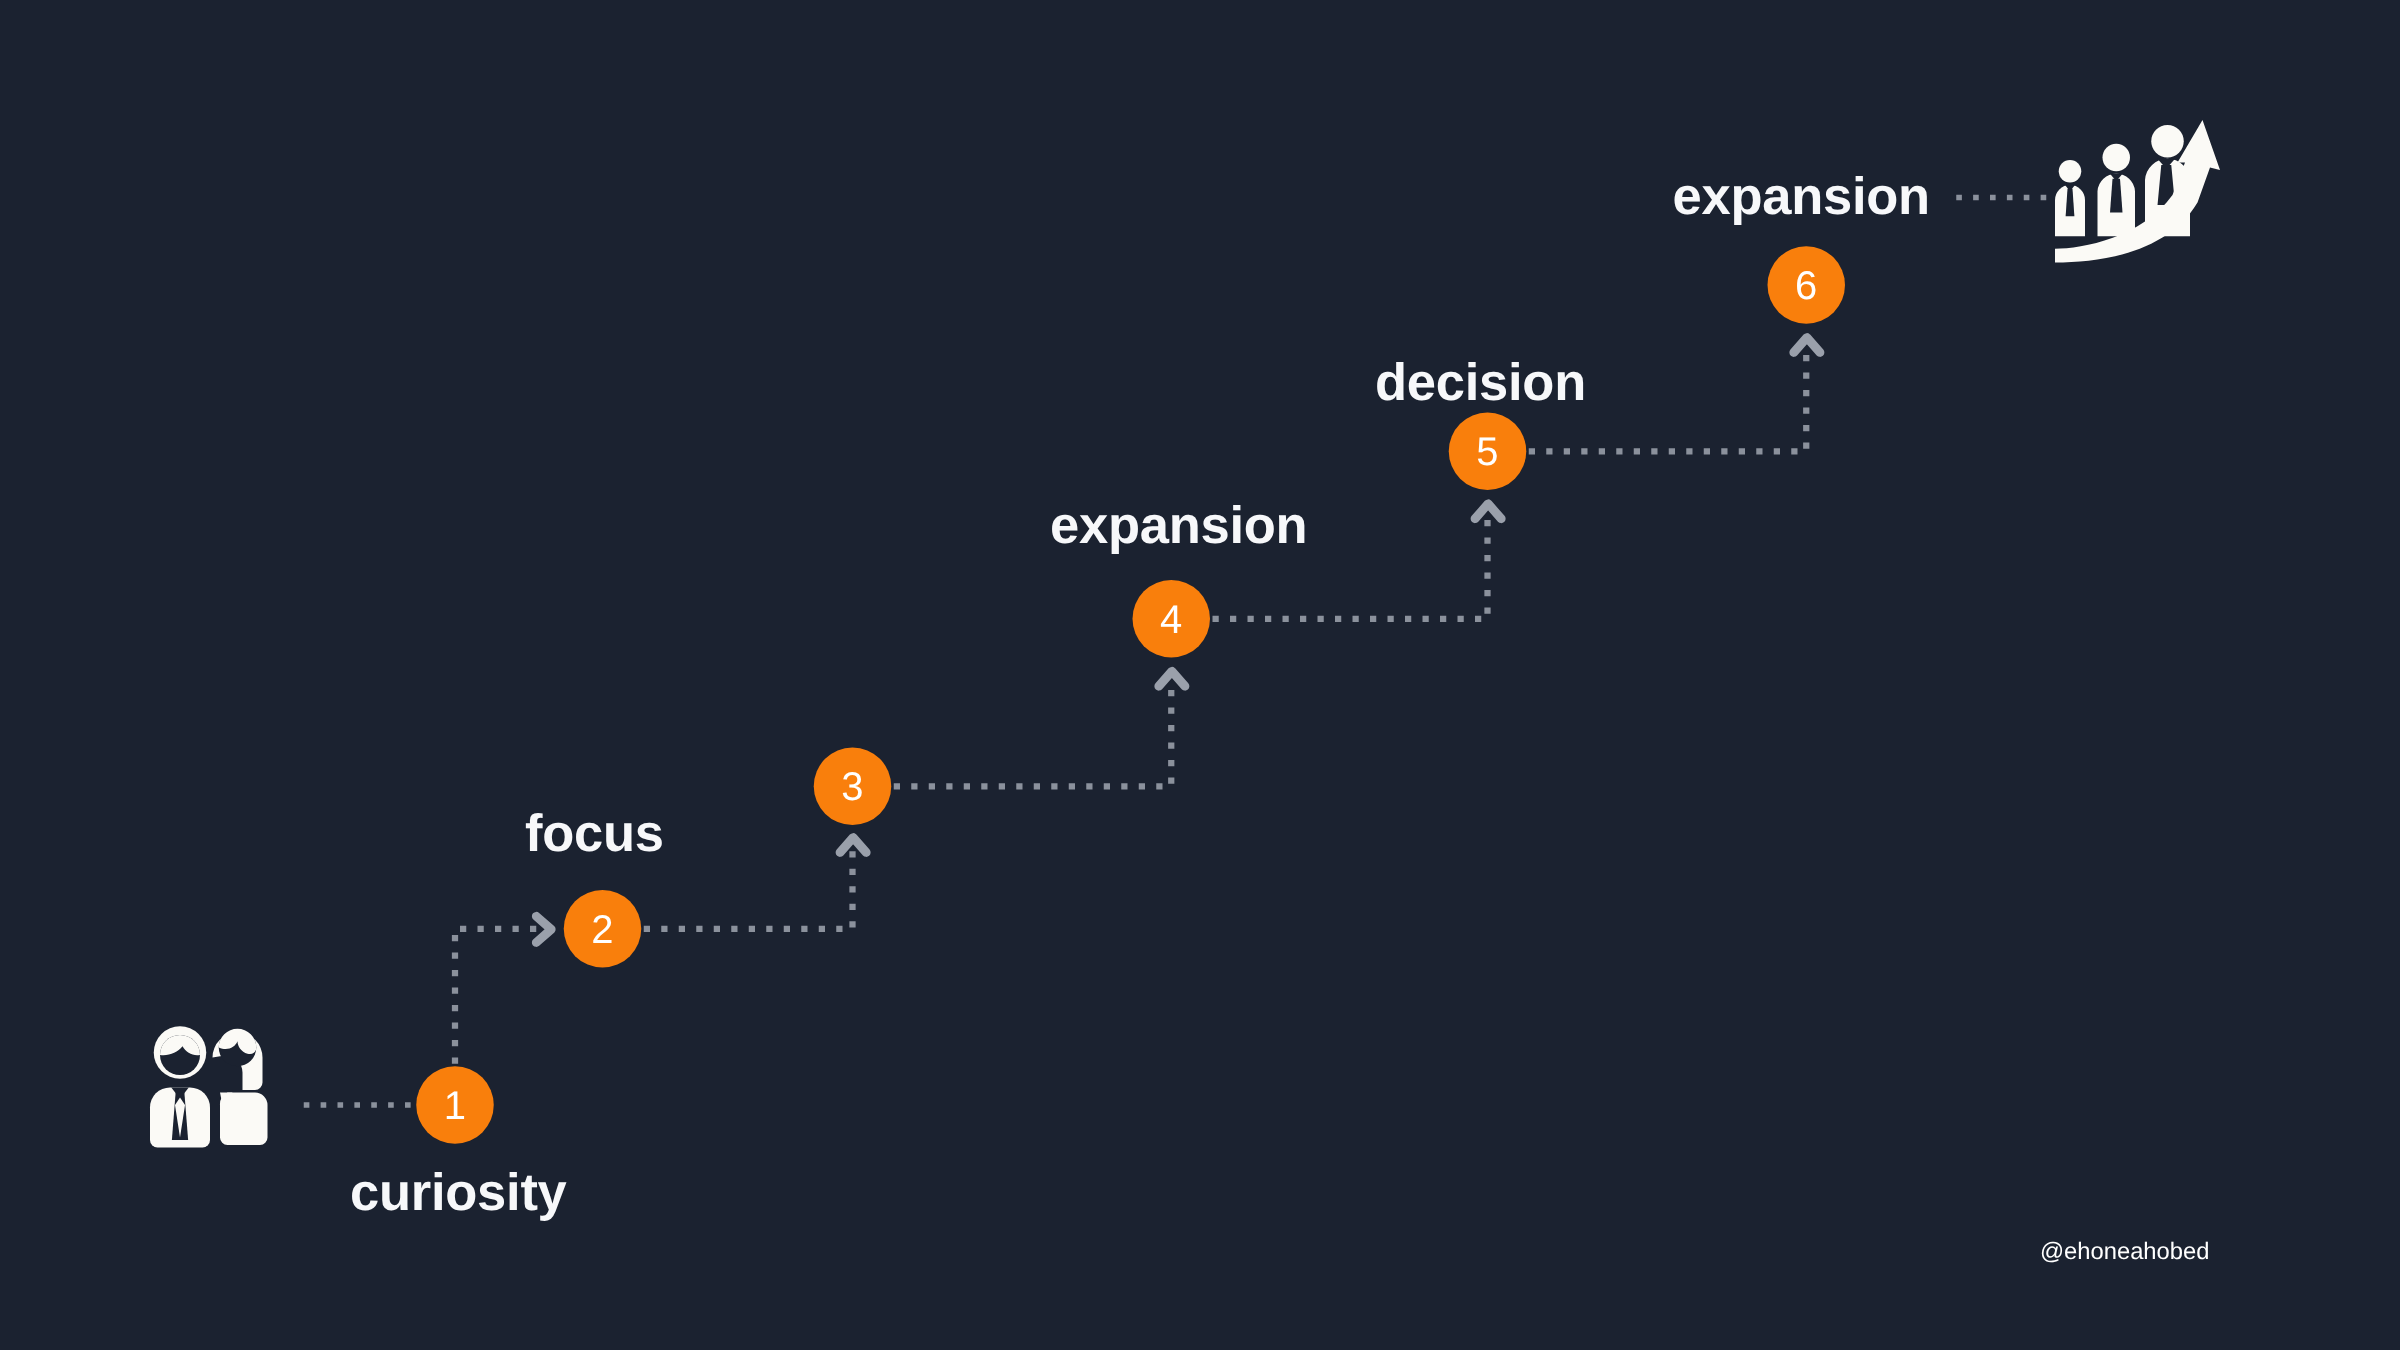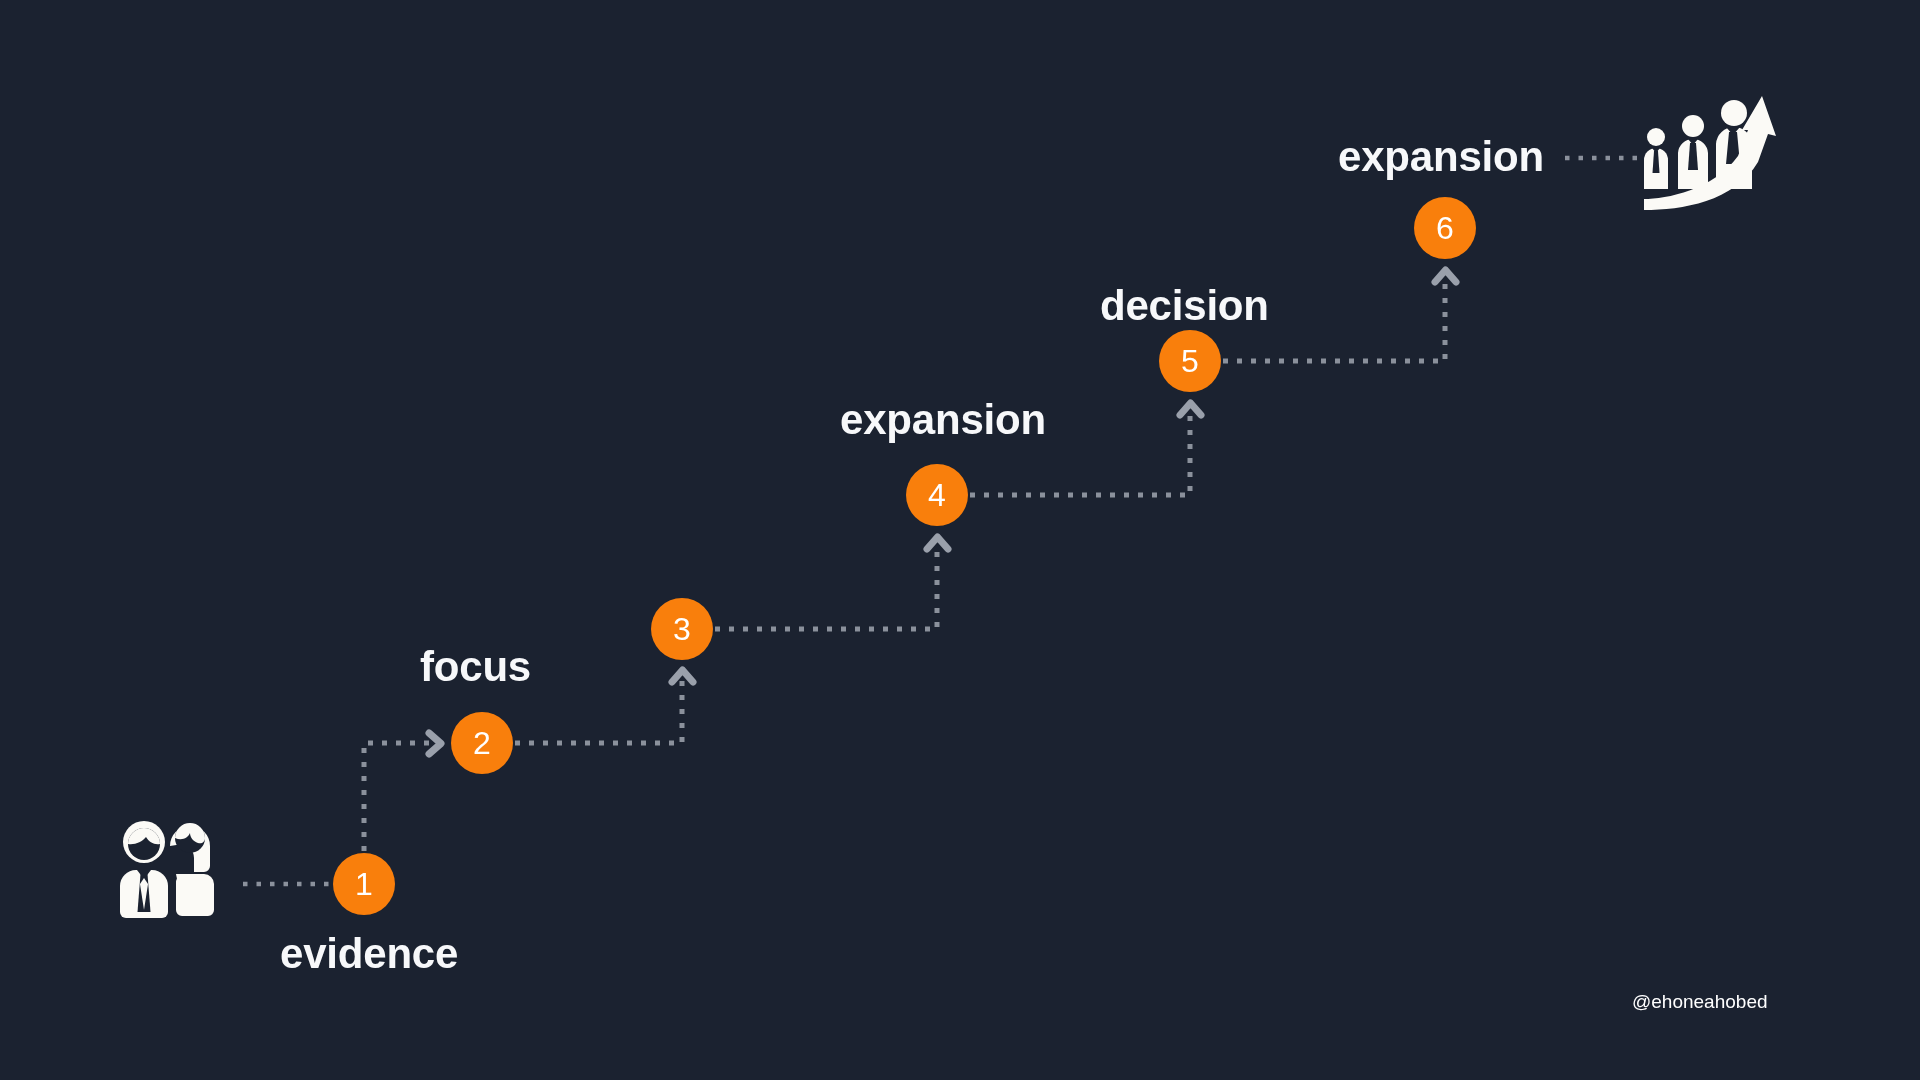--- a/index.html
+++ b/index.html
@@ -190,21 +190,21 @@
   <div class="step-node" style="left:906px; top:464px;">
     <span>4</span>
   </div>
   <div class="step-node" style="left:1159px; top:330px;">
     <span>5</span>
   </div>
   <div class="step-node" style="left:1414px; top:197px;">
     <span>6</span>
   </div>
 
-  <div class="step-label" style="left:280px; top:930px;">evidence</div>
+  <div class="step-label" style="left:280px; top:930px;">curiosity</div>
   <div class="step-label" style="left:420px; top:643px;">focus</div>
   <div class="step-label" style="left:840px; top:396px;">expansion</div>
   <div class="step-label" style="left:1100px; top:262px;margin-top:20px;">decision</div>
   <div class="step-label" style="left:1338px; top:133px;">expansion</div>
 
   <div class="watermark" style="left:1632px; top:991px;">@ehoneahobed</div>
 
 </div>
 
 </body></html>

